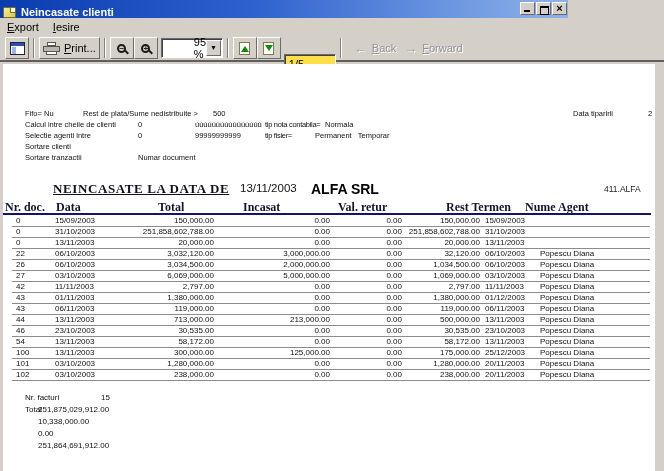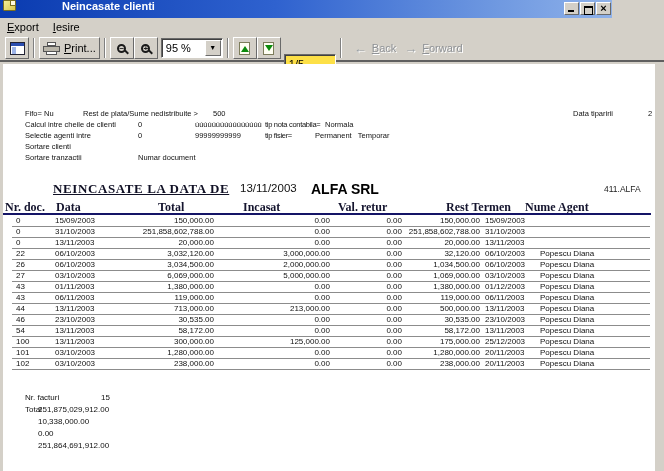--- a/index.html
+++ b/index.html
@@ -1,23 +1,23 @@
 <!DOCTYPE html>
 <html><head>
 <meta charset="utf-8">
 <style>
   * { margin:0; padding:0; box-sizing:border-box; }
   html,body { width:664px; height:471px; overflow:hidden; }
   body { font-family:"Liberation Sans", sans-serif; background:#d4d0c8; position:relative; }
   .app { position:absolute; inset:0; }
 
   
-  .titlebar { position:absolute; left:0; top:0; width:612px; height:18px;
+  .titlebar { position:absolute; left:0; top:0; width:568px; height:18px;
     background:linear-gradient(90deg,#0a3bb0 0%,#2f62cf 45%,#6d97e0 80%,#8fb2ea 100%);
-    display:flex; align-items:flex-start;gap:41px; }
+    display:flex; align-items:flex-end; }
   .app-icon { width:13px; height:11px; margin-left:3px; background:linear-gradient(135deg,#f4ee9a,#d8c84a);
     border:1px solid #7a6f20; border-radius:1px; position:relative; }
   .app-icon::after { content:''; position:absolute; right:0; top:0; width:4px; height:4px;
     background:#fffbe0; border-left:1px solid #7a6f20; border-bottom:1px solid #7a6f20; }
   .title-text { color:#fff; font-size:11px; font-weight:bold; margin-left:5px; white-space:nowrap; }
   .win-btns { position:absolute; right:1px; top:2px; display:flex; gap:1px; }
   .win-btn { width:15px; height:13px; background:#d4d0c8; border:1px solid;
     border-color:#fff #6a6a6a #6a6a6a #fff; font-size:9px; line-height:10px; text-align:center;
     color:#000; font-weight:bold; position:relative; }
   .glyph-min::after { content:''; position:absolute; left:3px; bottom:2px; width:6px; height:2px; background:#000; }
@@ -50,21 +50,21 @@
   .ico-print .tray  { position:absolute; left:3px; top:9px; width:11px; height:4px; background:#fff; border:1px solid #555; }
   
   .mag { width:9px; height:9px; border:2px solid #1a1a1a; border-radius:50%; position:relative;
     font-size:9px; font-weight:bold; line-height:5px; text-align:center; color:#1a1a1a; }
   .mag::after { content:''; position:absolute; width:5px; height:2px; background:#1a1a1a;
     right:-5px; bottom:-2px; transform:rotate(45deg); }
   .mag .sign { position:absolute; left:0; right:0; top:0; font-size:8px; line-height:5px; }
   
   .combo { width:62px; height:20px; background:#fff; border:1px solid #6a6a6a;
     border-bottom-color:#fff; border-right-color:#fff; box-shadow:inset 1px 1px 0 #404040;
-    display:flex; align-items:center; margin-left:3px; }
+    display:flex; align-items:center; margin-left:3px;padding-left:28px; }
   .combo-text { flex:1; font-size:11px; padding-left:4px; }
   .combo-btn { width:16px; height:16px; margin-right:1px; background:#d4d0c8; border:1px solid;
     border-color:#fff #6a6a6a #6a6a6a #fff; font-size:7px; line-height:14px; text-align:center; }
   
   .pgico { width:11px; height:13px; background:#fffef2; border:1px solid #7c7c5a; position:relative; }
   .arr-up, .arr-dn { position:absolute; left:1px; width:0; height:0; border-left:4px solid transparent; border-right:4px solid transparent; }
   .arr-up { bottom:2px; border-bottom:6px solid #0c8a0c; }
   .arr-dn { top:2px; border-top:6px solid #0c8a0c; }
   .page-box { width:52px; height:20px; background:#fde047; border:1px solid #6a6a6a;
     border-bottom-color:#fff; border-right-color:#fff; box-shadow:inset 1px 1px 0 #404040;
@@ -275,20 +275,30 @@
             <td class="c0">27</td>
             <td class="c1">03/10/2003</td>
             <td class="c2">6,069,000.00</td>
             <td class="c3">5,000,000.00</td>
             <td class="c4">0.00</td>
             <td class="c5">1,069,000.00</td>
             <td class="c6">03/10/2003</td>
             <td class="c7">Popescu Diana</td>
           </tr>
           <tr>
+            <td class="c0">42</td>
+            <td class="c1">11/11/2003</td>
+            <td class="c2">2,797.00</td>
+            <td class="c3">0.00</td>
+            <td class="c4">0.00</td>
+            <td class="c5">2,797.00</td>
+            <td class="c6">11/11/2003</td>
+            <td class="c7">Popescu Diana</td>
+          </tr>
+          <tr>
             <td class="c0">43</td>
             <td class="c1">01/11/2003</td>
             <td class="c2">1,380,000.00</td>
             <td class="c3">0.00</td>
             <td class="c4">0.00</td>
             <td class="c5">1,380,000.00</td>
             <td class="c6">01/12/2003</td>
             <td class="c7">Popescu Diana</td>
           </tr>
           <tr>

